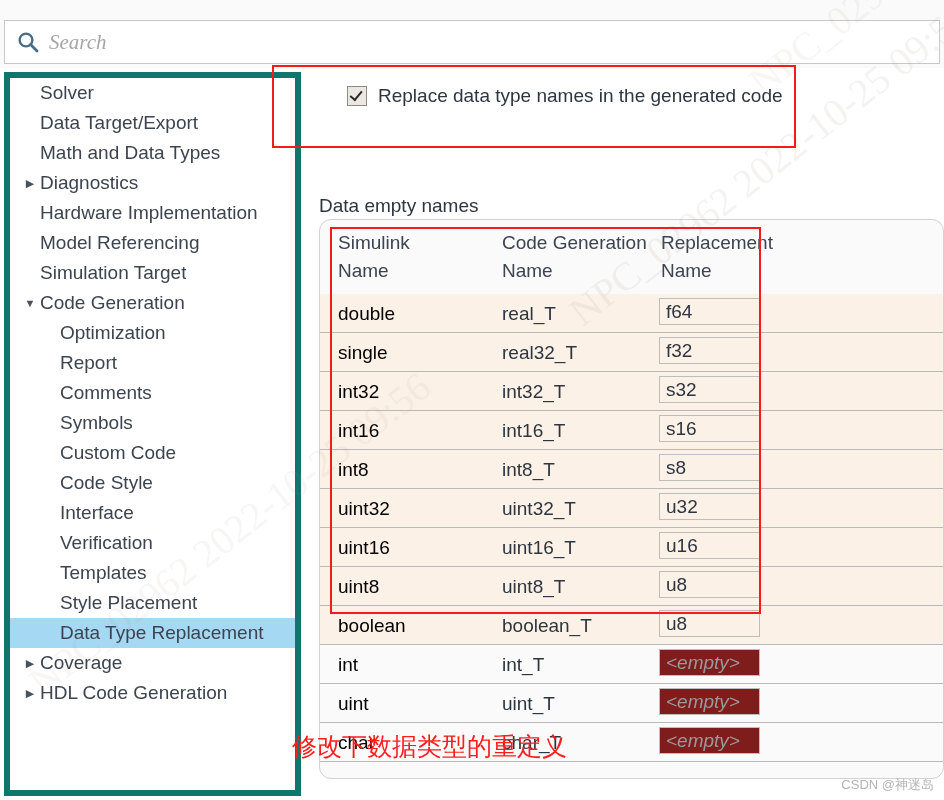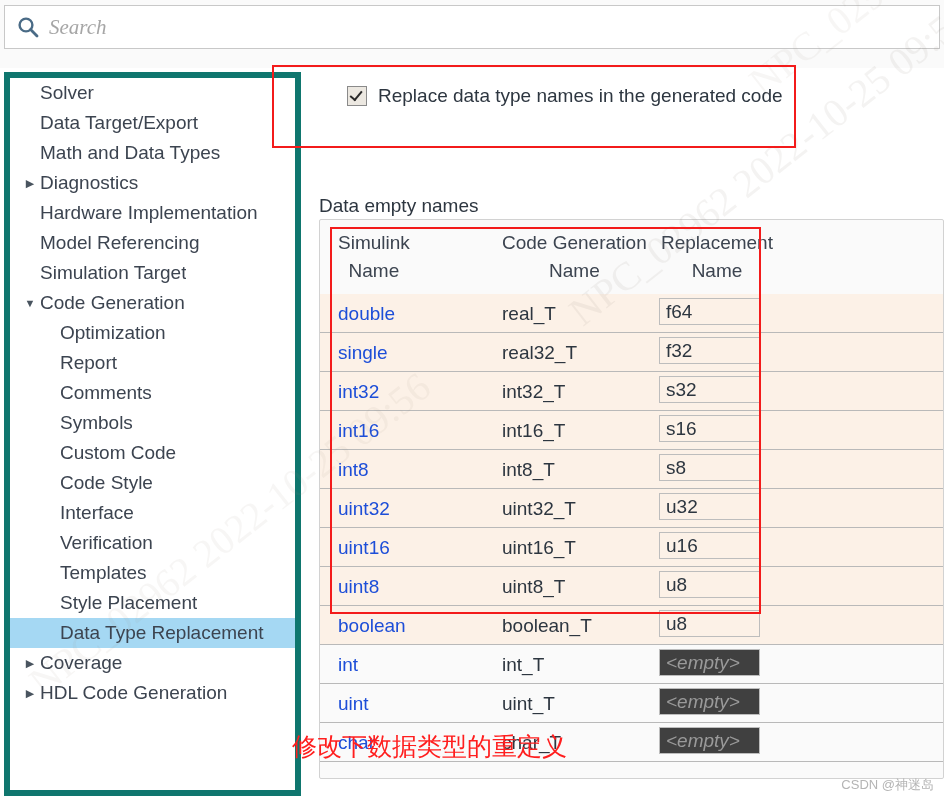--- a/index.html
+++ b/index.html
@@ -21,21 +21,21 @@
     left: 0;
     top: 0;
     width: 944px;
     height: 68px;
     background: #fafafa;
     box-sizing: border-box;
   }
   #search-field {
     position: absolute;
     left: 4px;
-    top: 5px;
+    top: 20px;
     width: 936px;
     height: 44px;
     background: #ffffff;
     border: 1px solid #c8c8c8;
     box-sizing: border-box;
     display: flex;
     align-items: center;
     padding-left: 8px;
   }
   #search-icon-wrap {
@@ -157,25 +157,24 @@
   }
 
   
   #table-box {
     position: absolute;
     left: 14px;
     top: 151px;
     width: 625px;
     height: 560px;
     border: 1px solid #d2d2d2;
-    border-radius: 2px;
+    border-radius: 12px;
     background: #fafafa;
     box-sizing: border-box;
     overflow: hidden;
-    text-align: center;
   }
   #table-header {
     position: absolute;
     left: 0;
     top: 0;
     width: 100%;
     height: 74px;
   }
   .th {
     position: absolute;
@@ -209,21 +208,21 @@
     width: 100%;
     height: 1px;
     background: #b9b9b9;
   }
   .cell-sl {
     position: absolute;
     left: 18px;
     top: 50%;
     transform: translateY(-50%);
     font-size: 19px;
-    color: #1d4ed8;
+    color: #000000;
     white-space: nowrap;
   }
   .cell-cg {
     position: absolute;
     left: 182px;
     top: 50%;
     transform: translateY(-50%);
     font-size: 19px;
     color: #2d3640;
     white-space: nowrap;
@@ -237,21 +236,21 @@
     border: 1px solid #bdbdbd;
     box-sizing: border-box;
     display: flex;
     align-items: center;
     padding-left: 6px;
     font-size: 19px;
     color: #2d3640;
     background: #fcf1e7;
   }
   .cell-rp.empty {
-    background: #404040;
+    background: #7f1d1d;
     color: #9a9a9a;
     font-style: italic;
   }
 
   
   .redbox {
     position: absolute;
     border: 2px solid #f31b1b;
     box-sizing: border-box;
     pointer-events: none;

